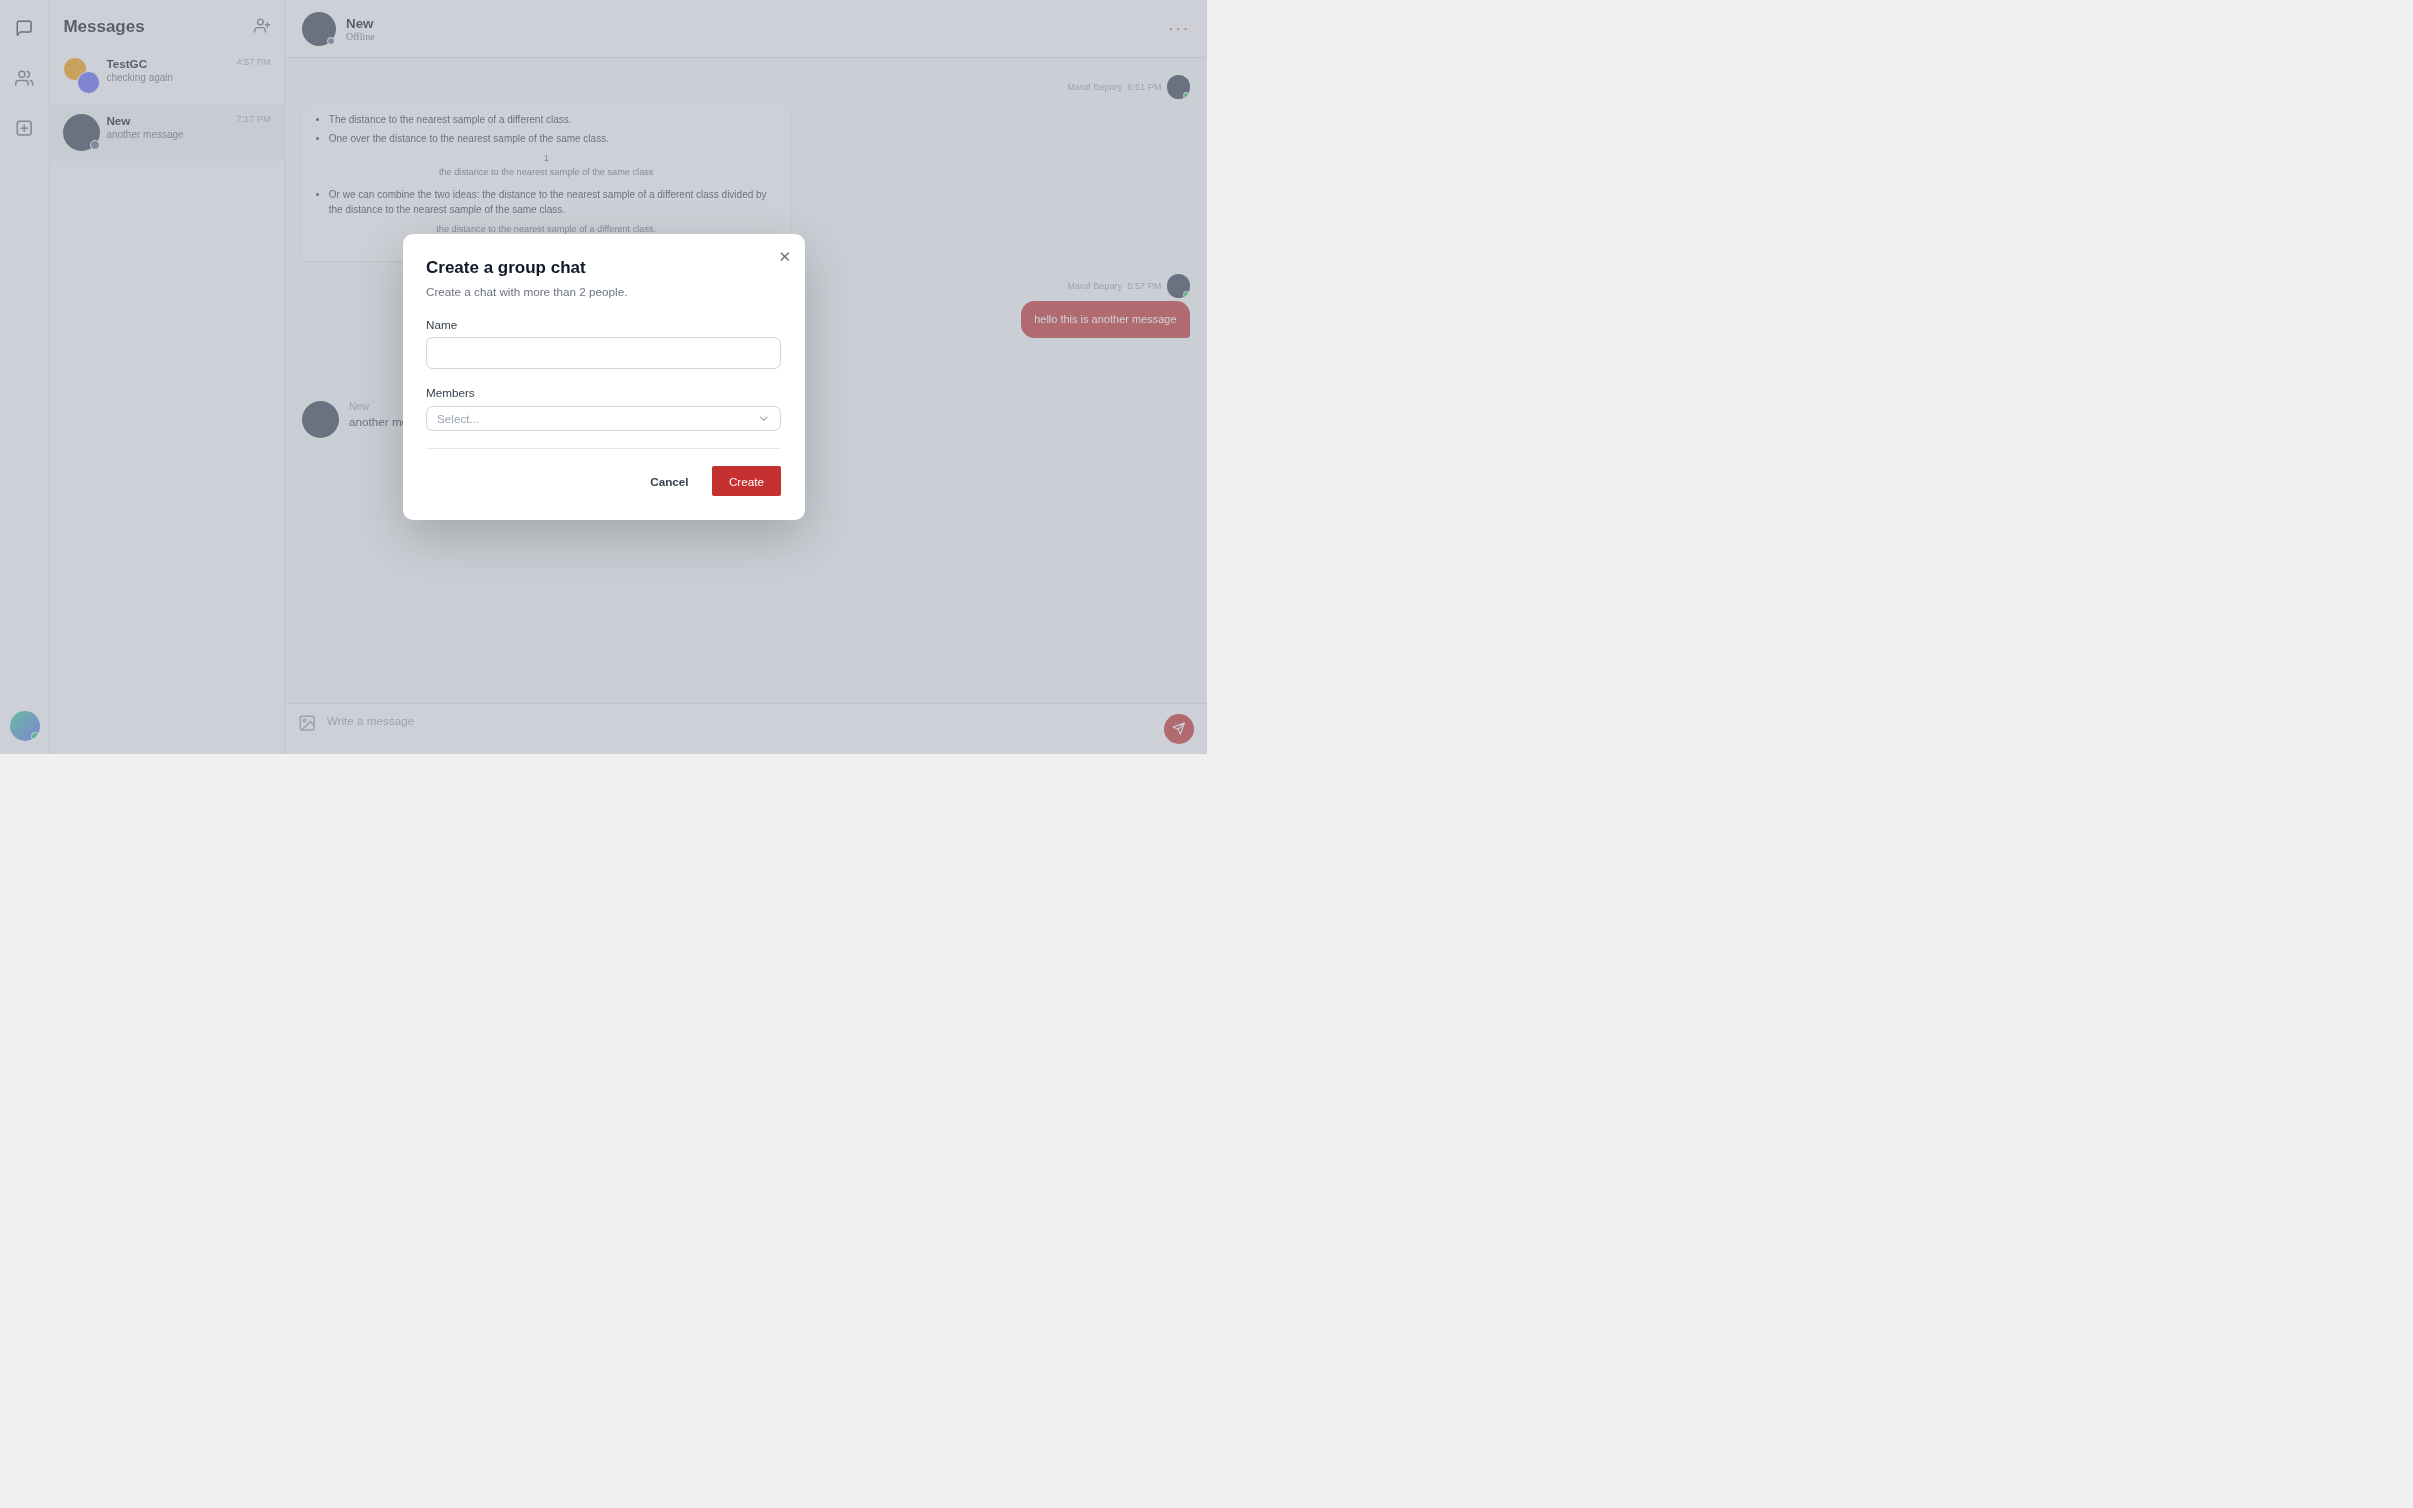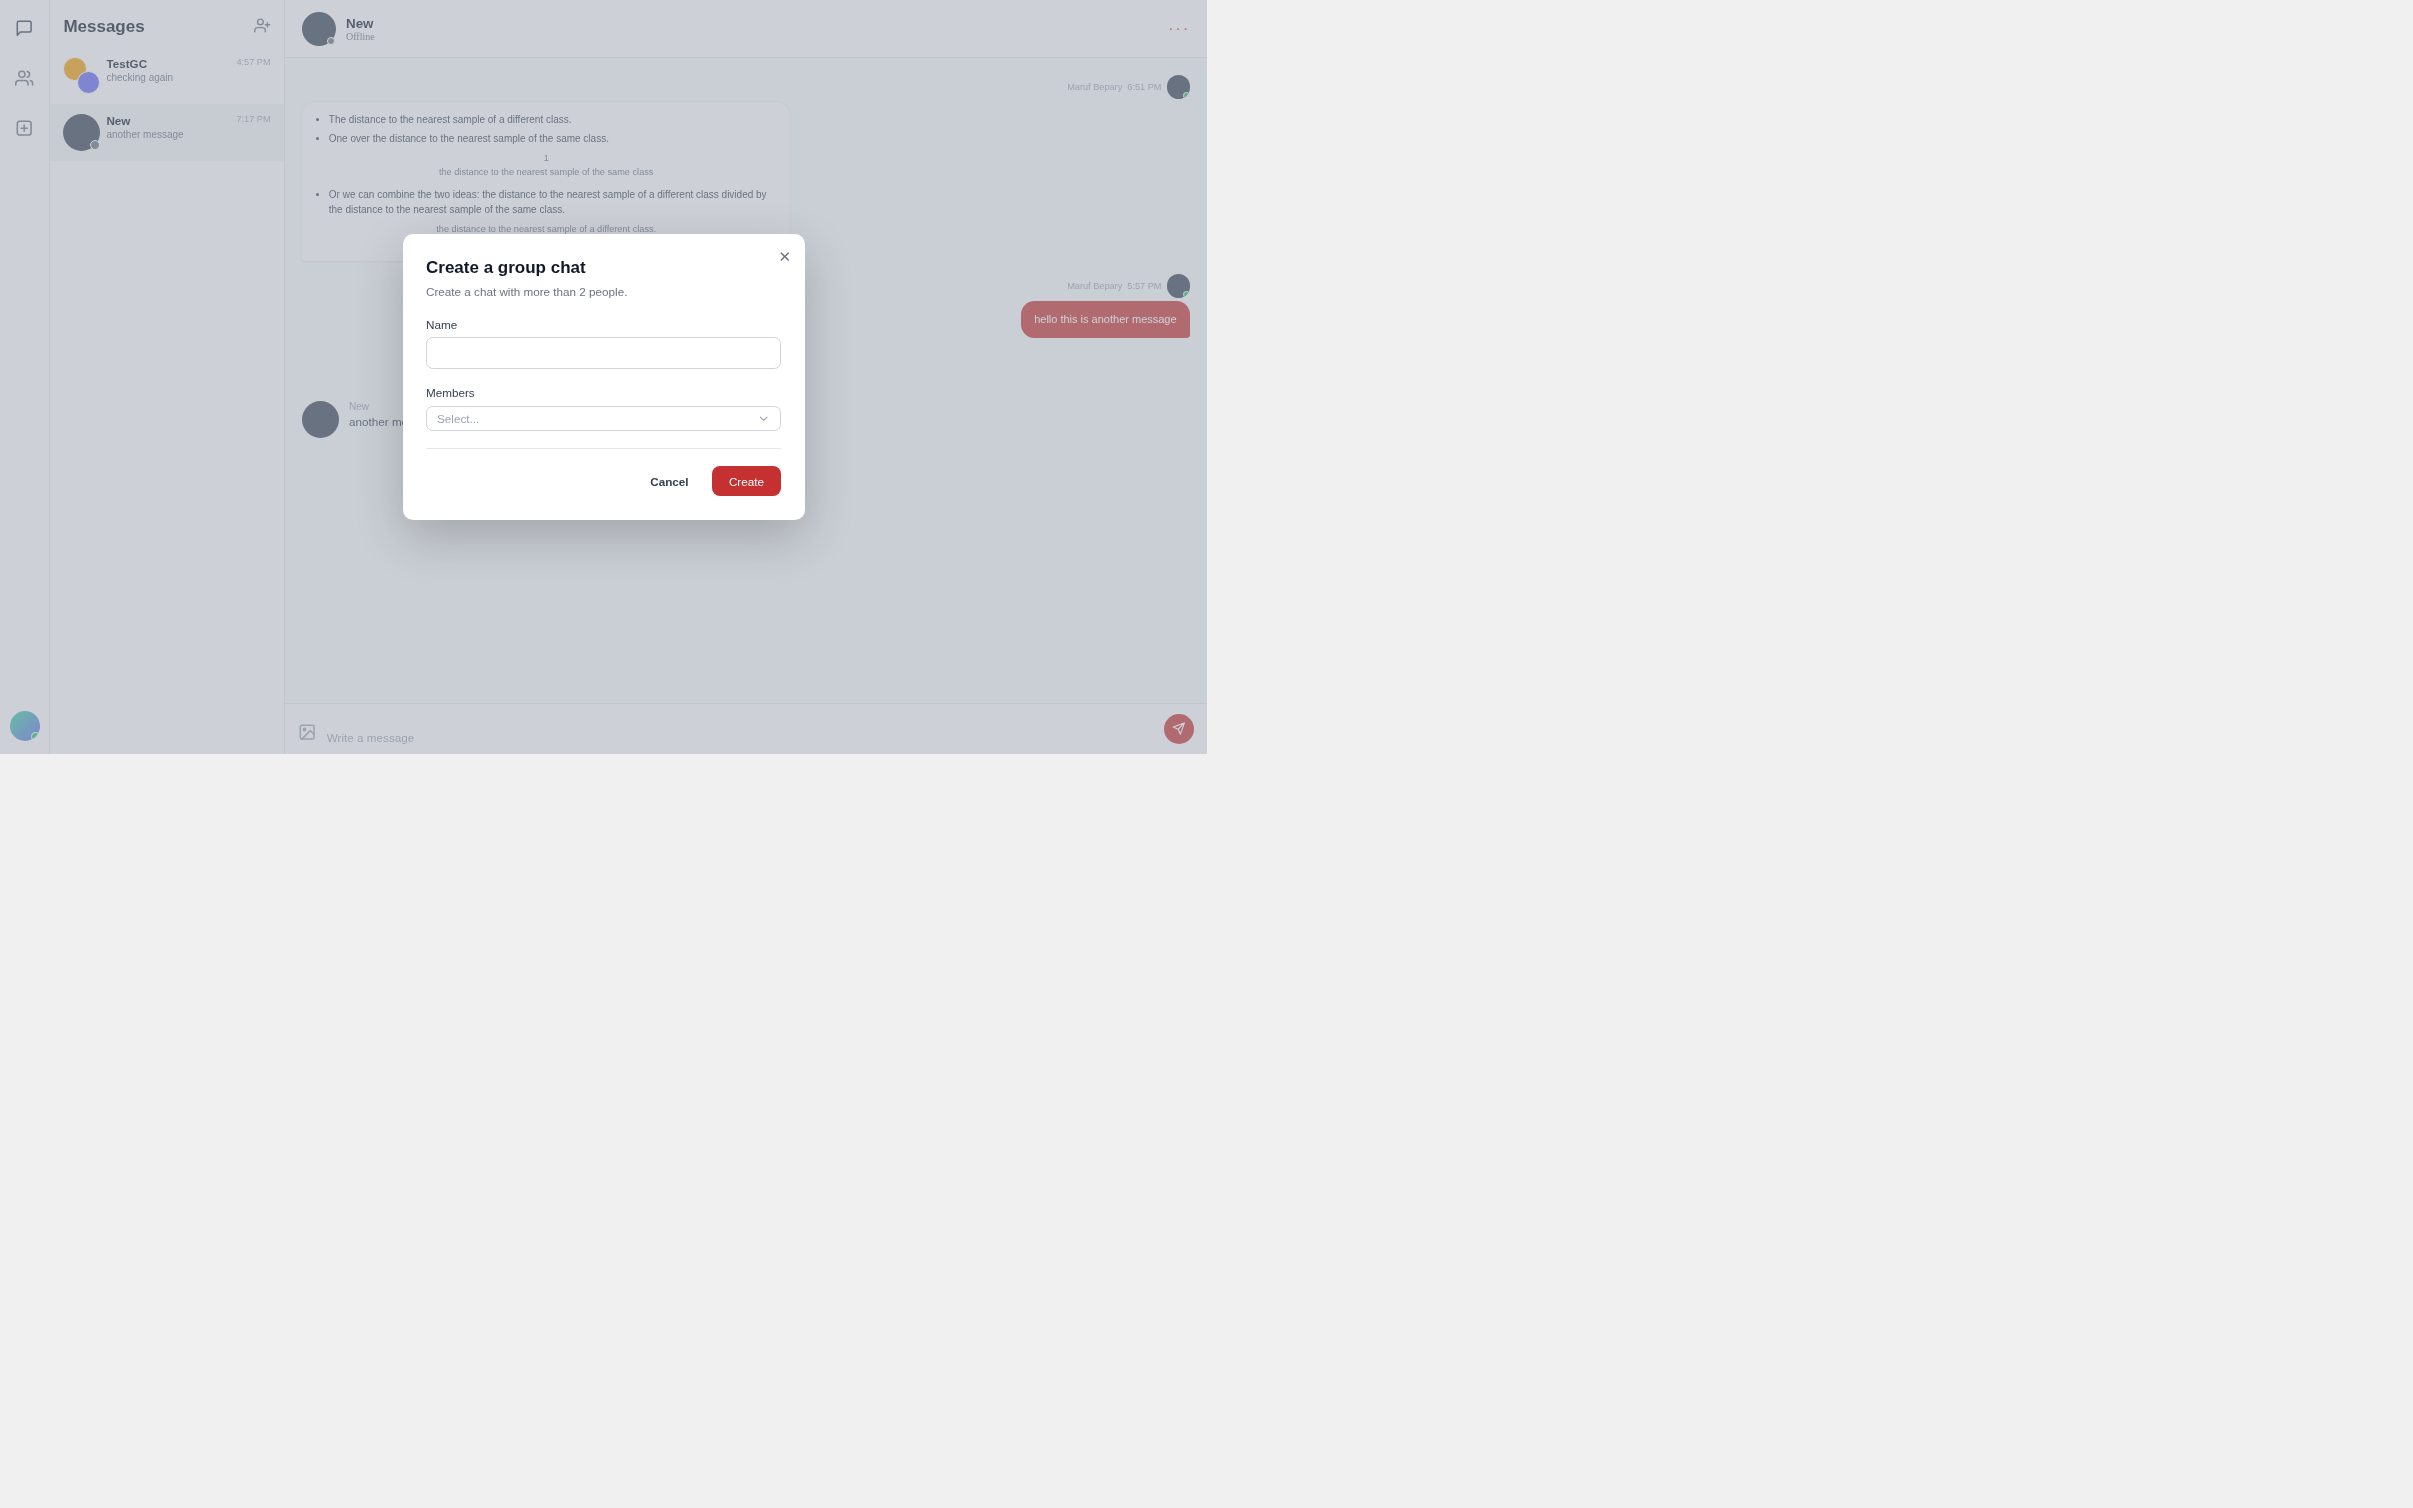--- a/index.html
+++ b/index.html
@@ -39,42 +39,42 @@
     .messages-container { flex: 1; overflow-y: auto; padding: 17px; display: flex; flex-direction: column; gap: 13.4px; }
     .message-bubble { max-width: 60%; padding: 10px 13.4px; border-radius: 13.4px; font-size: 11px; line-height: 1.5; }
     .message-bubble.sent { background: #c53030; color: #fff; align-self: flex-end; border-bottom-right-radius: 3.4px; }
     .message-bubble.received { background: #fff; color: #374151; align-self: flex-start; border-bottom-left-radius: 3.4px; box-shadow: 0 0.8px 2.5px rgba(0,0,0,0.1); }
 
     
     .message-bubble ul { padding-left: 13.4px; }
     .message-bubble ul li { margin-bottom: 3.4px; }
 
     
-    .chat-input-area { background: #fff; padding: 10px 13.4px; border-top: 0.8px solid #e5e7eb; display: flex; align-items: flex-end; gap: 10px; }
+    .chat-input-area { background: #fff; padding: 10px 13.4px; border-top: 0.8px solid #e5e7eb; display: flex; align-items: flex-start; gap: 10px; }
     .chat-input { flex: 1; border: none; outline: none; font-size: 11.7px; color: #374151; background: transparent; }
     .chat-input::placeholder { color: #9ca3af; }
     .image-btn { color: #9ca3af; cursor: pointer; }
     .send-btn { width: 30px; height: 30px; border-radius: 50%; background: #c53030; display: flex; align-items: center; justify-content: center; cursor: pointer; color: #fff; border: none; }
 
     
     .overlay { position: absolute; top: 0; left: 0; right: 0; bottom: 0; background: rgba(156, 163, 175, 0.5); z-index: 100; display: flex; align-items: center; justify-content: center; }
 
     
     .modal { background: #fff; border-radius: 10px; width: 402px; padding: 23.5px; position: relative; box-shadow: 0 17px 50px rgba(0,0,0,0.2); }
     .modal-close { position: absolute; top: 13.4px; right: 13.4px; background: none; border: none; cursor: pointer; color: #6b7280; font-size: 15px; }
     .modal-title { font-size: 17px; font-weight: 700; color: #111827; margin-bottom: 6.7px; }
     .modal-subtitle { font-size: 11.7px; color: #6b7280; margin-bottom: 20px; }
     .modal-field { margin-bottom: 17px; }
     .modal-label { font-size: 11.7px; font-weight: 500; color: #374151; margin-bottom: 6.7px; display: block; }
     .modal-input { width: 100%; border: 0.8px solid #d1d5db; border-radius: 6.7px; padding: 8.4px 10px; font-size: 11.7px; outline: none; color: #374151; }
     .modal-select { width: 100%; border: 0.8px solid #d1d5db; border-radius: 6.7px; padding: 5px 10px; font-size: 11.7px; color: #9ca3af; display: flex; align-items: center; justify-content: space-between; cursor: pointer; }
     .modal-divider { border: none; border-top: 0.8px solid #e5e7eb; margin: 17px 0; }
     .modal-actions { display: flex; justify-content: flex-end; gap: 10px; }
     .btn-cancel { background: none; border: none; padding: 8.4px 13.4px; font-size: 11.7px; font-weight: 700; color: #374151; cursor: pointer; }
-    .btn-create { background: #c53030; color: #fff; border: none; border-radius: 8px; padding: 8.4px 17px; font-size: 11.7px; font-weight: 500; cursor: pointer; }
+    .btn-create { background: #c53030; color: #fff; border: none; border-radius: 2px; padding: 8.4px 17px; font-size: 11.7px; font-weight: 500; cursor: pointer; }
 
     
     .group-avatar { position: relative; width: 37px; height: 37px; }
     .group-avatar .av1 { width: 23.5px; height: 23.5px; border-radius: 50%; background: #f59e0b; position: absolute; top: 0; left: 0; overflow: hidden; border: 1.7px solid #fff; }
     .group-avatar .av2 { width: 23.5px; height: 23.5px; border-radius: 50%; background: #6366f1; position: absolute; bottom: 0; right: 0; overflow: hidden; border: 1.7px solid #fff; }
 
     .chat-header-avatar-wrap { position: relative; }
     .chat-header-avatar-wrap .offline-dot { width: 8.4px; height: 8.4px; border-radius: 50%; background: #6b7280; border: 1.7px solid #fff; position: absolute; bottom: 0.8px; right: 0.8px; }
   </style>
 </head>

